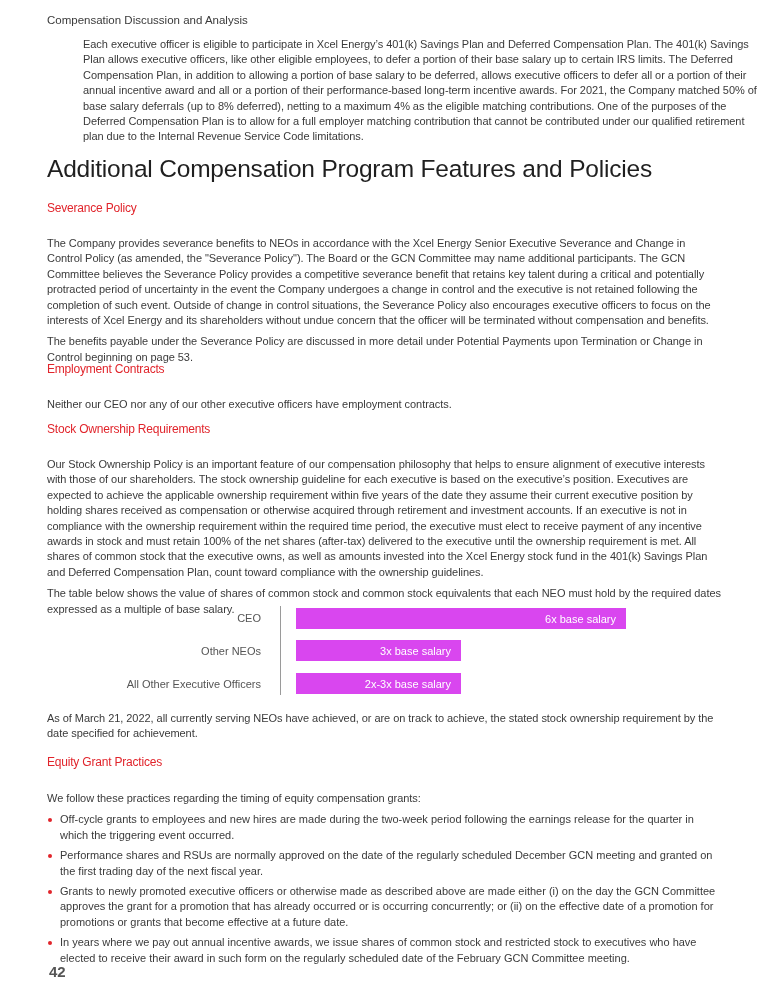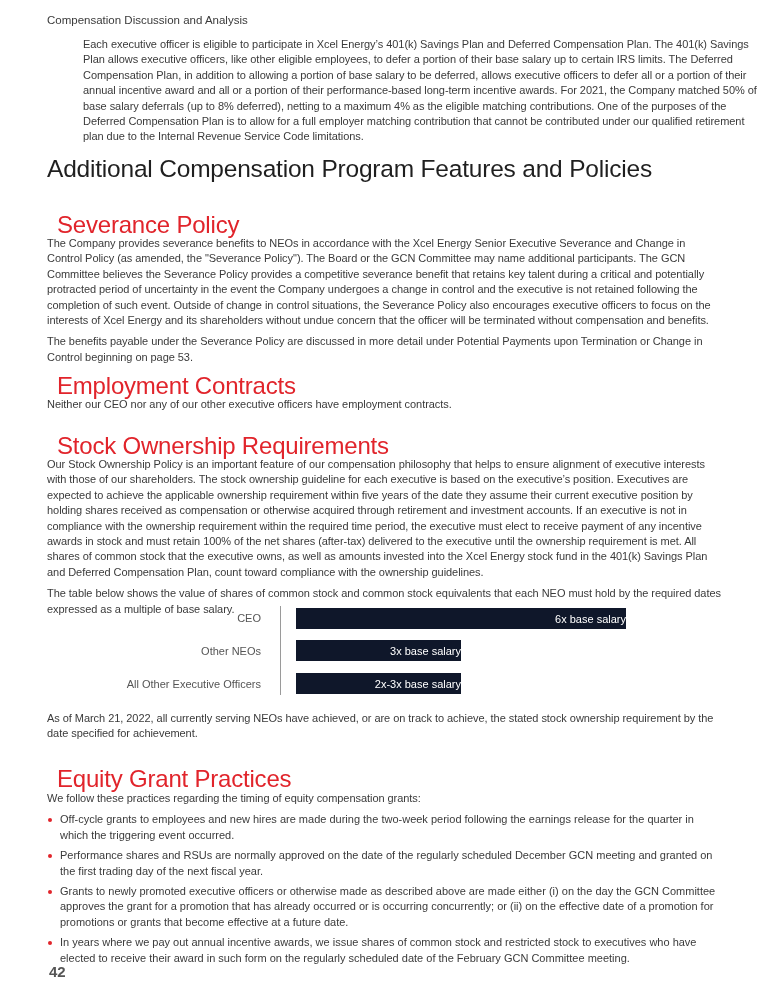--- a/index.html
+++ b/index.html
@@ -1,26 +1,26 @@
 <!DOCTYPE html>
 <html><head>
 <meta charset="utf-8">
 <style>
   html, body { margin:0; padding:0; background:#ffffff; }
   body { width:768px; height:1000px; position:relative; overflow:hidden;
          font-family:"Liberation Sans", sans-serif; color:#3a3a3a; }
   .running-head { position:absolute; left:47px; top:14px; font-size:11.5px; color:#3a3a3a; }
   p.body { font-size:11px; line-height:15.4px; margin:0; color:#3a3a3a; letter-spacing:-0.05px; }
   h1.main { position:absolute; left:47px; top:155px; margin:0; font-size:24.5px; font-weight:normal; color:#1f1f1f; letter-spacing:-0.2px; }
-  h2.sec { position:absolute; left:47px; margin:10px; font-size:24px; font-weight:normal; color:#e1242b; letter-spacing:-0.2px; }
+  h2.sec { position:absolute; left:47px; margin:0; font-size:12px; font-weight:normal; color:#e1242b; letter-spacing:-0.2px; }
   .blk { position:absolute; left:47px; width:675px; }
   .cat-label { position:absolute; right:507px; font-size:11px; color:#555; text-align:right; white-space:nowrap; }
   .axis { position:absolute; left:280px; top:606px; width:1px; height:89px; background:#9a9a9a; }
-  .bar { position:absolute; left:296px; height:21px; background:#0f172a; color:#fff; font-size:11px;
-         display:flex; align-items:center; justify-content:flex-end; box-sizing:border-box; padding-right:0; }
+  .bar { position:absolute; left:296px; height:21px; background:#d946ef; color:#fff; font-size:11px;
+         display:flex; align-items:center; justify-content:flex-end; box-sizing:border-box; padding-right:10px; }
   ul.bullets { list-style:none; margin:0; padding:0; }
   ul.bullets li { position:relative; padding-left:13px; font-size:11px; line-height:15.4px; margin-bottom:5px; color:#3a3a3a; }
   ul.bullets li .dot { position:absolute; left:1px; top:6px; width:4px; height:4px; border-radius:50%; background:#e1242b; }
   .page-num { position:absolute; left:49px; top:963px; font-size:15px; font-weight:bold; color:#555; }
 </style>
 </head>
 <body>
 
 <div class="running-head">Compensation Discussion and Analysis</div>
 

